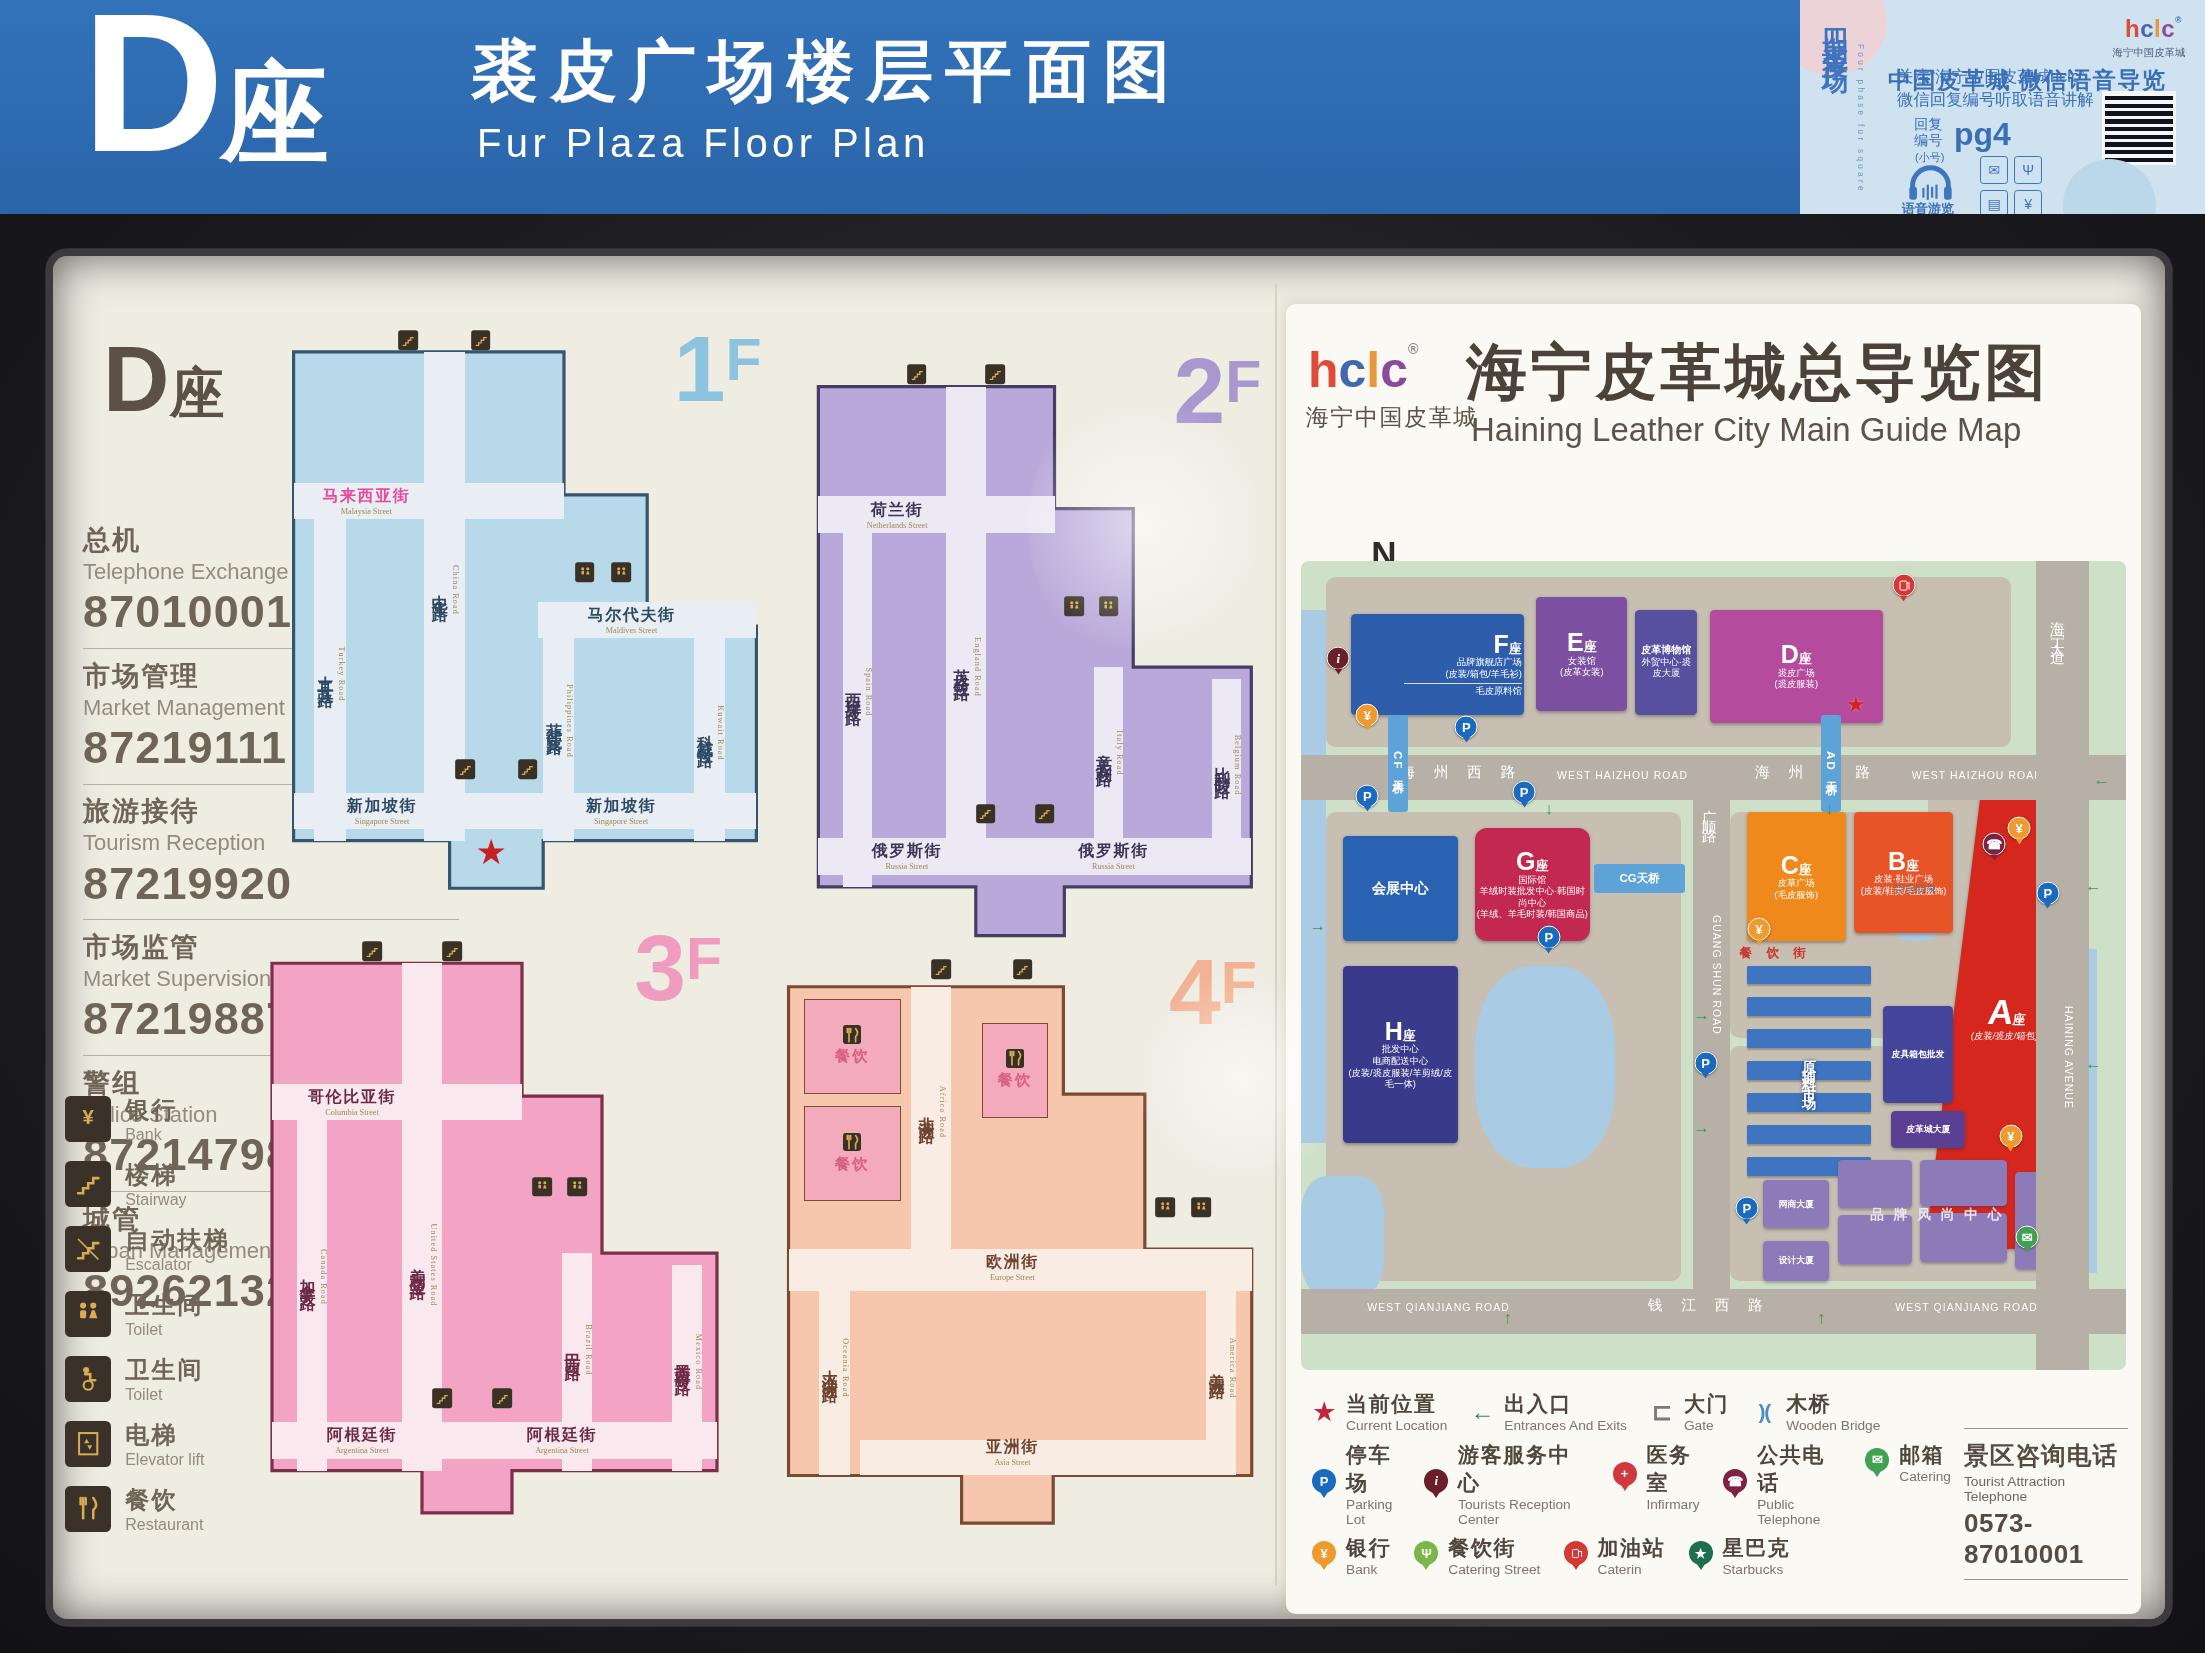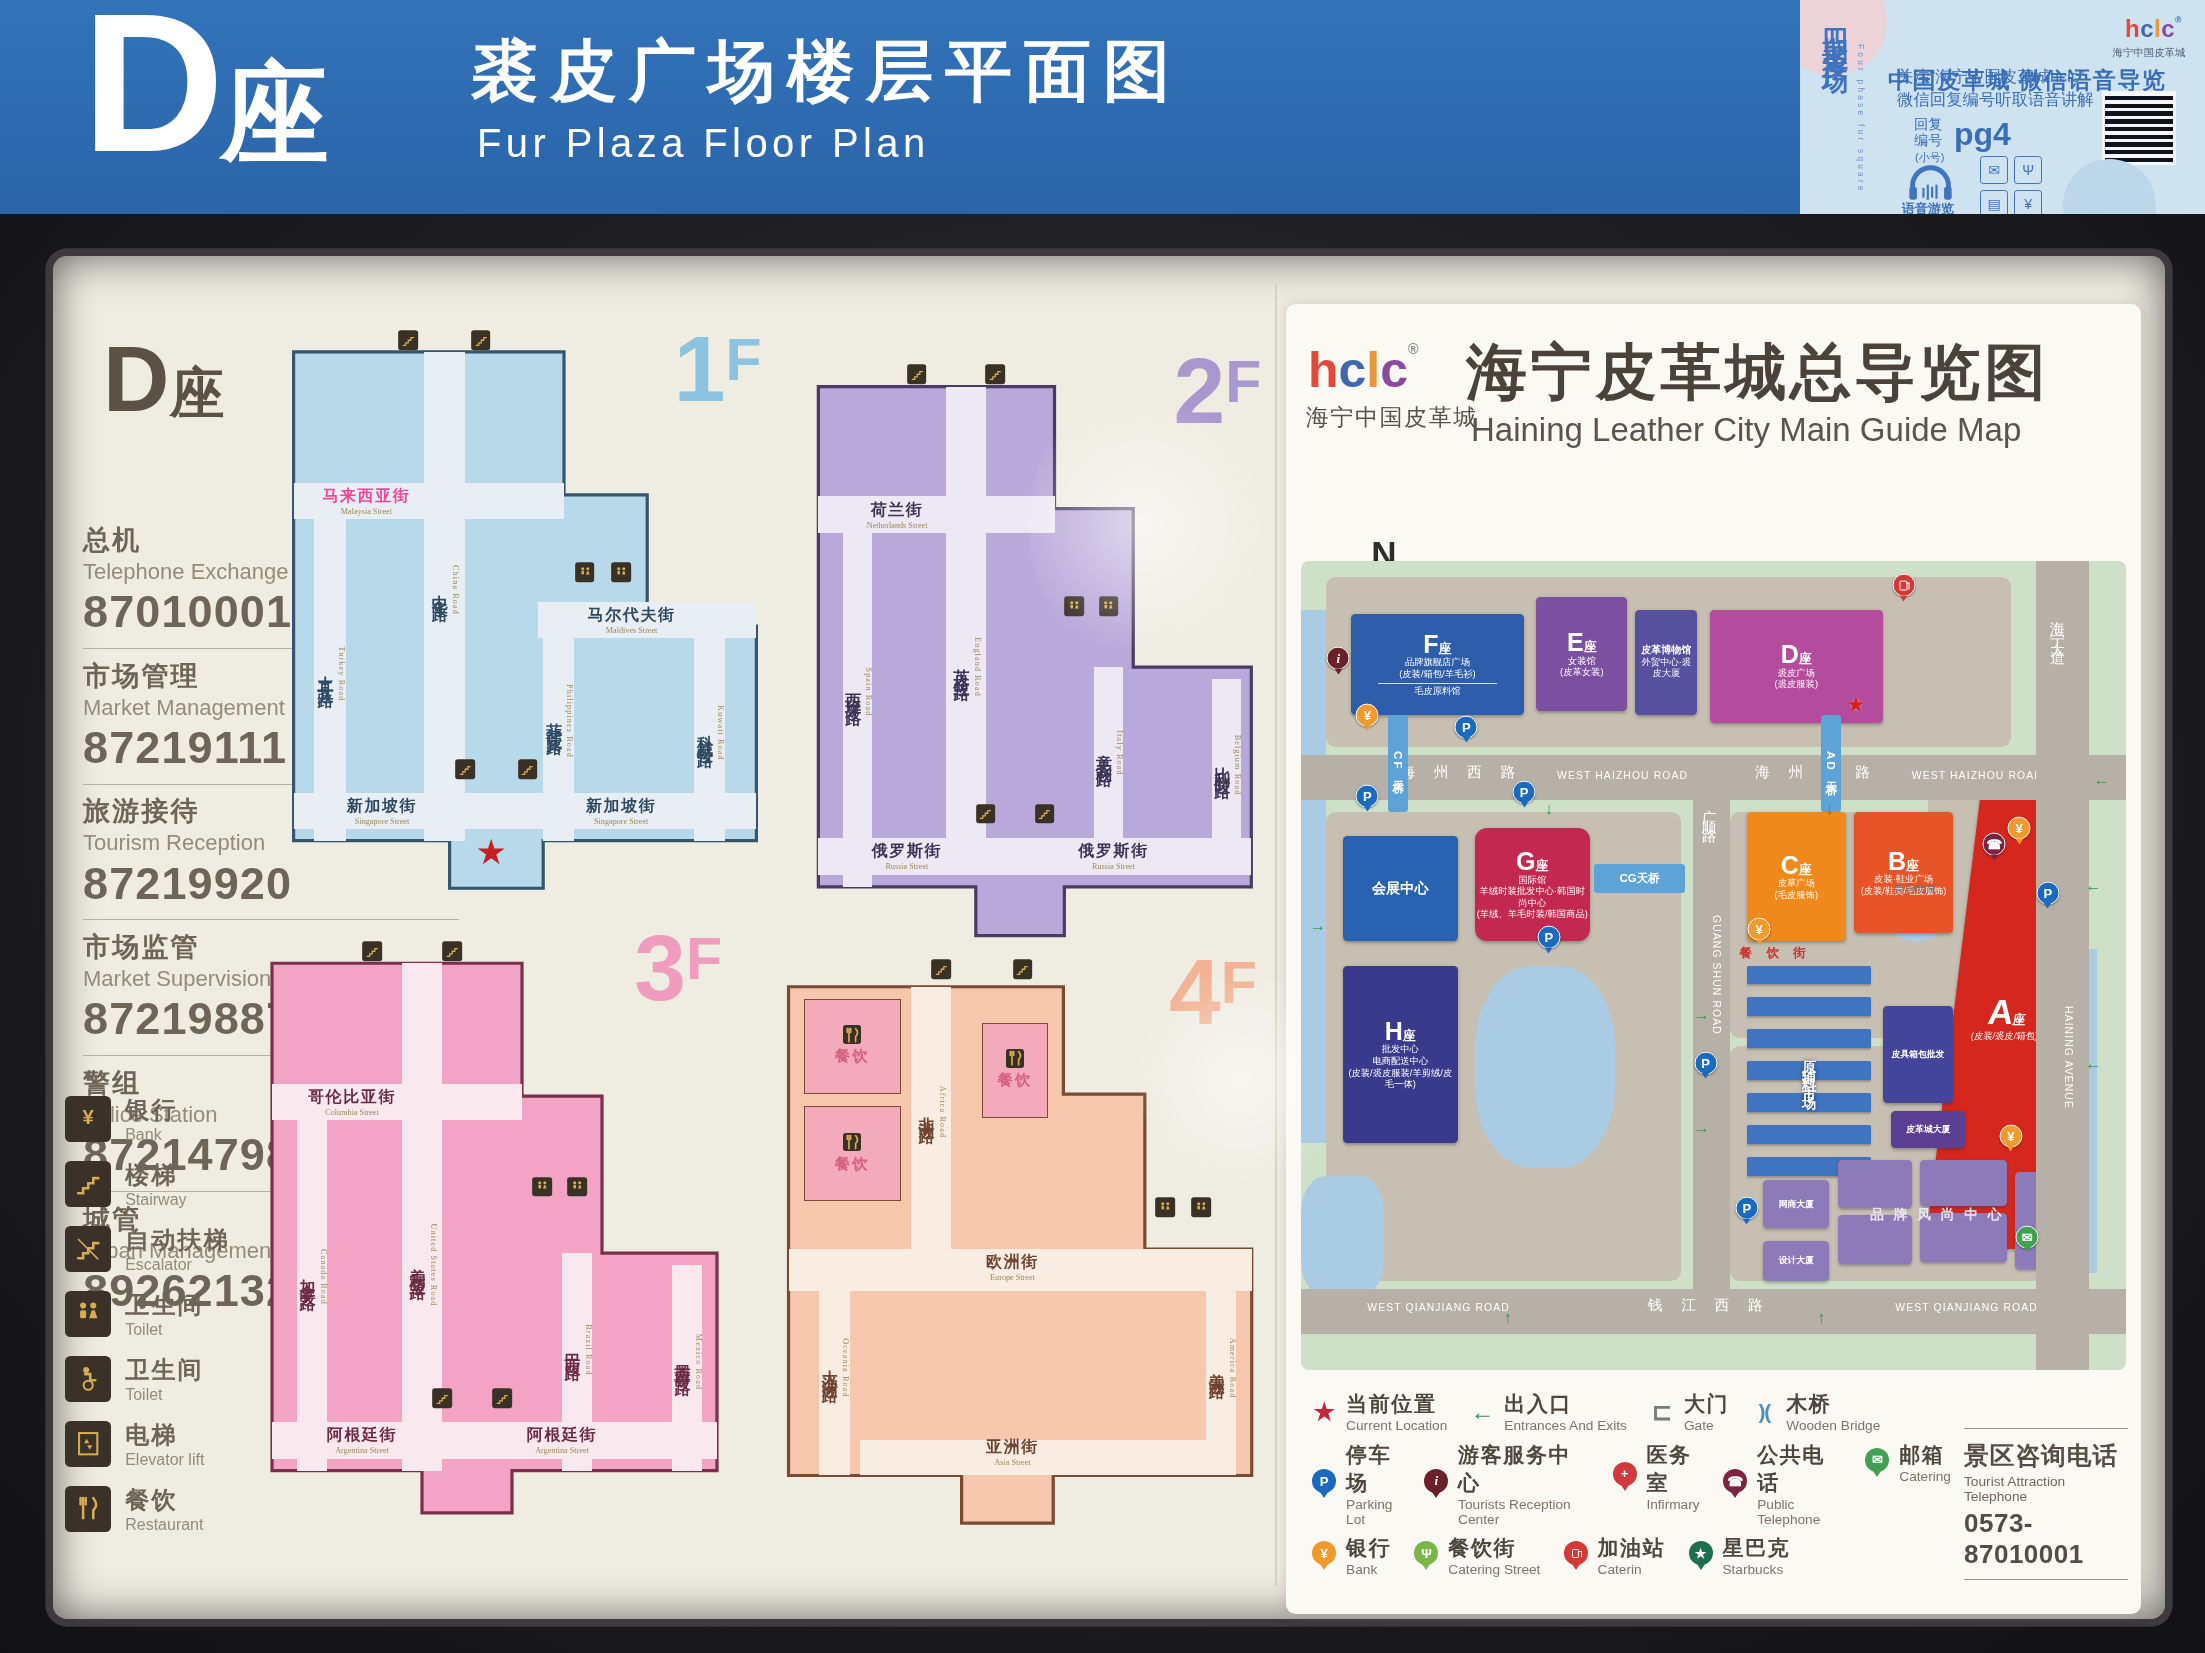--- a/index.html
+++ b/index.html
@@ -713,21 +713,21 @@
     <div class="ground" style="left: 3%; top: 2%; width: 83%; height: 21%; z-index: 1;"></div>
         <div class="ground" style="left: 3%; top: 31%; width: 43%; height: 58%; z-index: 1;"></div>
         <div class="ground" style="left: 52%; top: 31%; width: 26%; height: 28%; z-index: 1;"></div>
         <div class="ground" style="left: 52%; top: 60%; width: 38%; height: 29%; z-index: 1;"></div>
         <div class="ground" style="left: 76%; top: 28%; width: 12%; height: 60%; z-index: 1;"></div>
         <div class="water" style="left: 0%; top: 6%; width: 3%; height: 66%; border-radius: 0%; z-index: 2;"></div>
         <div class="water" style="left: 21%; top: 50%; width: 17%; height: 25%; border-radius: 40%; z-index: 2;"></div>
         <div class="water" style="left: 70%; top: 34%; width: 9%; height: 13%; border-radius: 45%; z-index: 2;"></div>
         <div class="water" style="left: 0%; top: 76%; width: 10%; height: 15%; border-radius: 30%; z-index: 2;"></div>
         <div class="water" style="left: 93%; top: 48%; width: 3.5%; height: 40%; border-radius: 0%; z-index: 2;"></div>
-        <div class="bld" style="left: 6%; top: 6.5%; width: 21%; height: 12.5%; background: rgb(46, 93, 171);">
+        <div class="bld" style="left: 6%; top: 6.5%; width: 21%; height: 12.5%; background: rgb(46, 93, 171); align-items: flex-end;">
           <div class="bname"><span class="letter">F</span><span class="seat">座</span></div>
           <div class="bline">品牌旗舰店广场</div>
           <div class="bline">(皮装/箱包/羊毛衫)</div>
           <div class="bdiv"></div>
           <div class="bline">毛皮原料馆</div>
         </div>
         <div class="bld" style="left: 28.5%; top: 4.5%; width: 11%; height: 14%; background: rgb(124, 79, 160);">
           <div class="bname"><span class="letter">E</span><span class="seat">座</span></div>
           <div class="bline">女装馆</div>
           <div class="bline">(皮革女装)</div>

